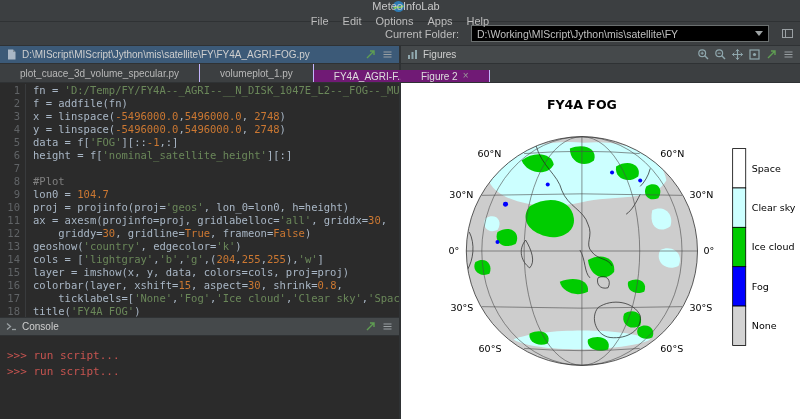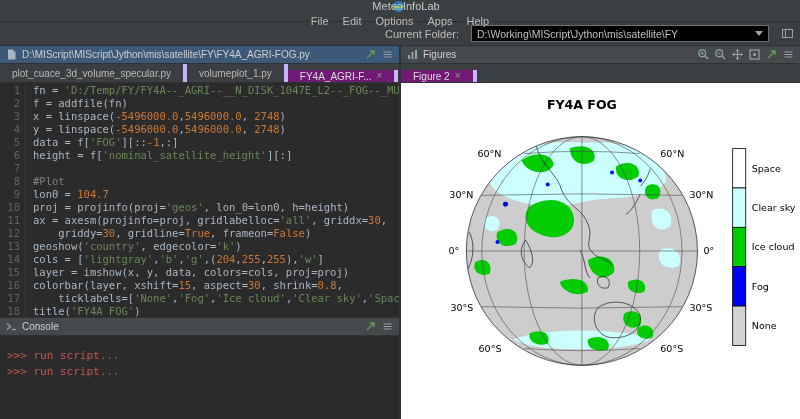--- a/index.html
+++ b/index.html
@@ -24,21 +24,21 @@
   .left{width:401px;flex:none;display:flex;flex-direction:column;border-right:2px solid #2f3234;box-sizing:border-box;}
   .right{flex:1;display:flex;flex-direction:column;min-width:0;}
 
   .panel-titlebar{height:18px;flex:none;display:flex;align-items:center;gap:4px;padding:0 5px;font-size:10px;color:#cfcfcf;background:#45494b;border-bottom:1px solid #2f3234;box-sizing:border-box;}
   .panel-titlebar.focused{background:#3c5a78;}
   .panel-title-text{flex:1;white-space:nowrap;overflow:hidden;text-overflow:ellipsis;}
   .tb-icons{display:flex;align-items:center;gap:4px;margin-left:auto;flex:none;}
   .icon{width:13px;height:13px;display:inline-flex;align-items:center;justify-content:center;flex:none;}
 
   .tabbar{height:19px;flex:none;background:#3c3f41;display:flex;align-items:stretch;border-bottom:1px solid #2f3234;box-sizing:border-box;}
-  .tab{display:flex;align-items:center;gap:5px;padding:0 12px;font-size:10px;color:#b8b8b8;border-right:4px solid #c4b5fd;cursor:default;white-space:nowrap;}
+  .tab{display:flex;align-items:center;gap:5px;padding:0 20px;font-size:10px;color:#b8b8b8;border-right:1px solid #c4b5fd;cursor:default;white-space:nowrap;}
   .tab.active{background:#701a75;color:#dedede;margin-top:6px;}
   .tab-close{color:#9a9a9a;font-size:10px;line-height:1;}
 
   
   .code{flex:1;background:#2b2b2b;font-family:"DejaVu Sans Mono",monospace;font-size:10.5px;line-height:13px;overflow:hidden;padding-top:1px;}
   .code-line{display:flex;white-space:pre;}
   .ln{flex:none;width:20px;text-align:right;padding-right:5px;margin-right:7px;color:#606366;border-right:1px solid #393b3d;}
   .tok-t{color:#a9b7c6;}
   .tok-s{color:#6a8759;}
   .tok-n{color:#cc7832;}

